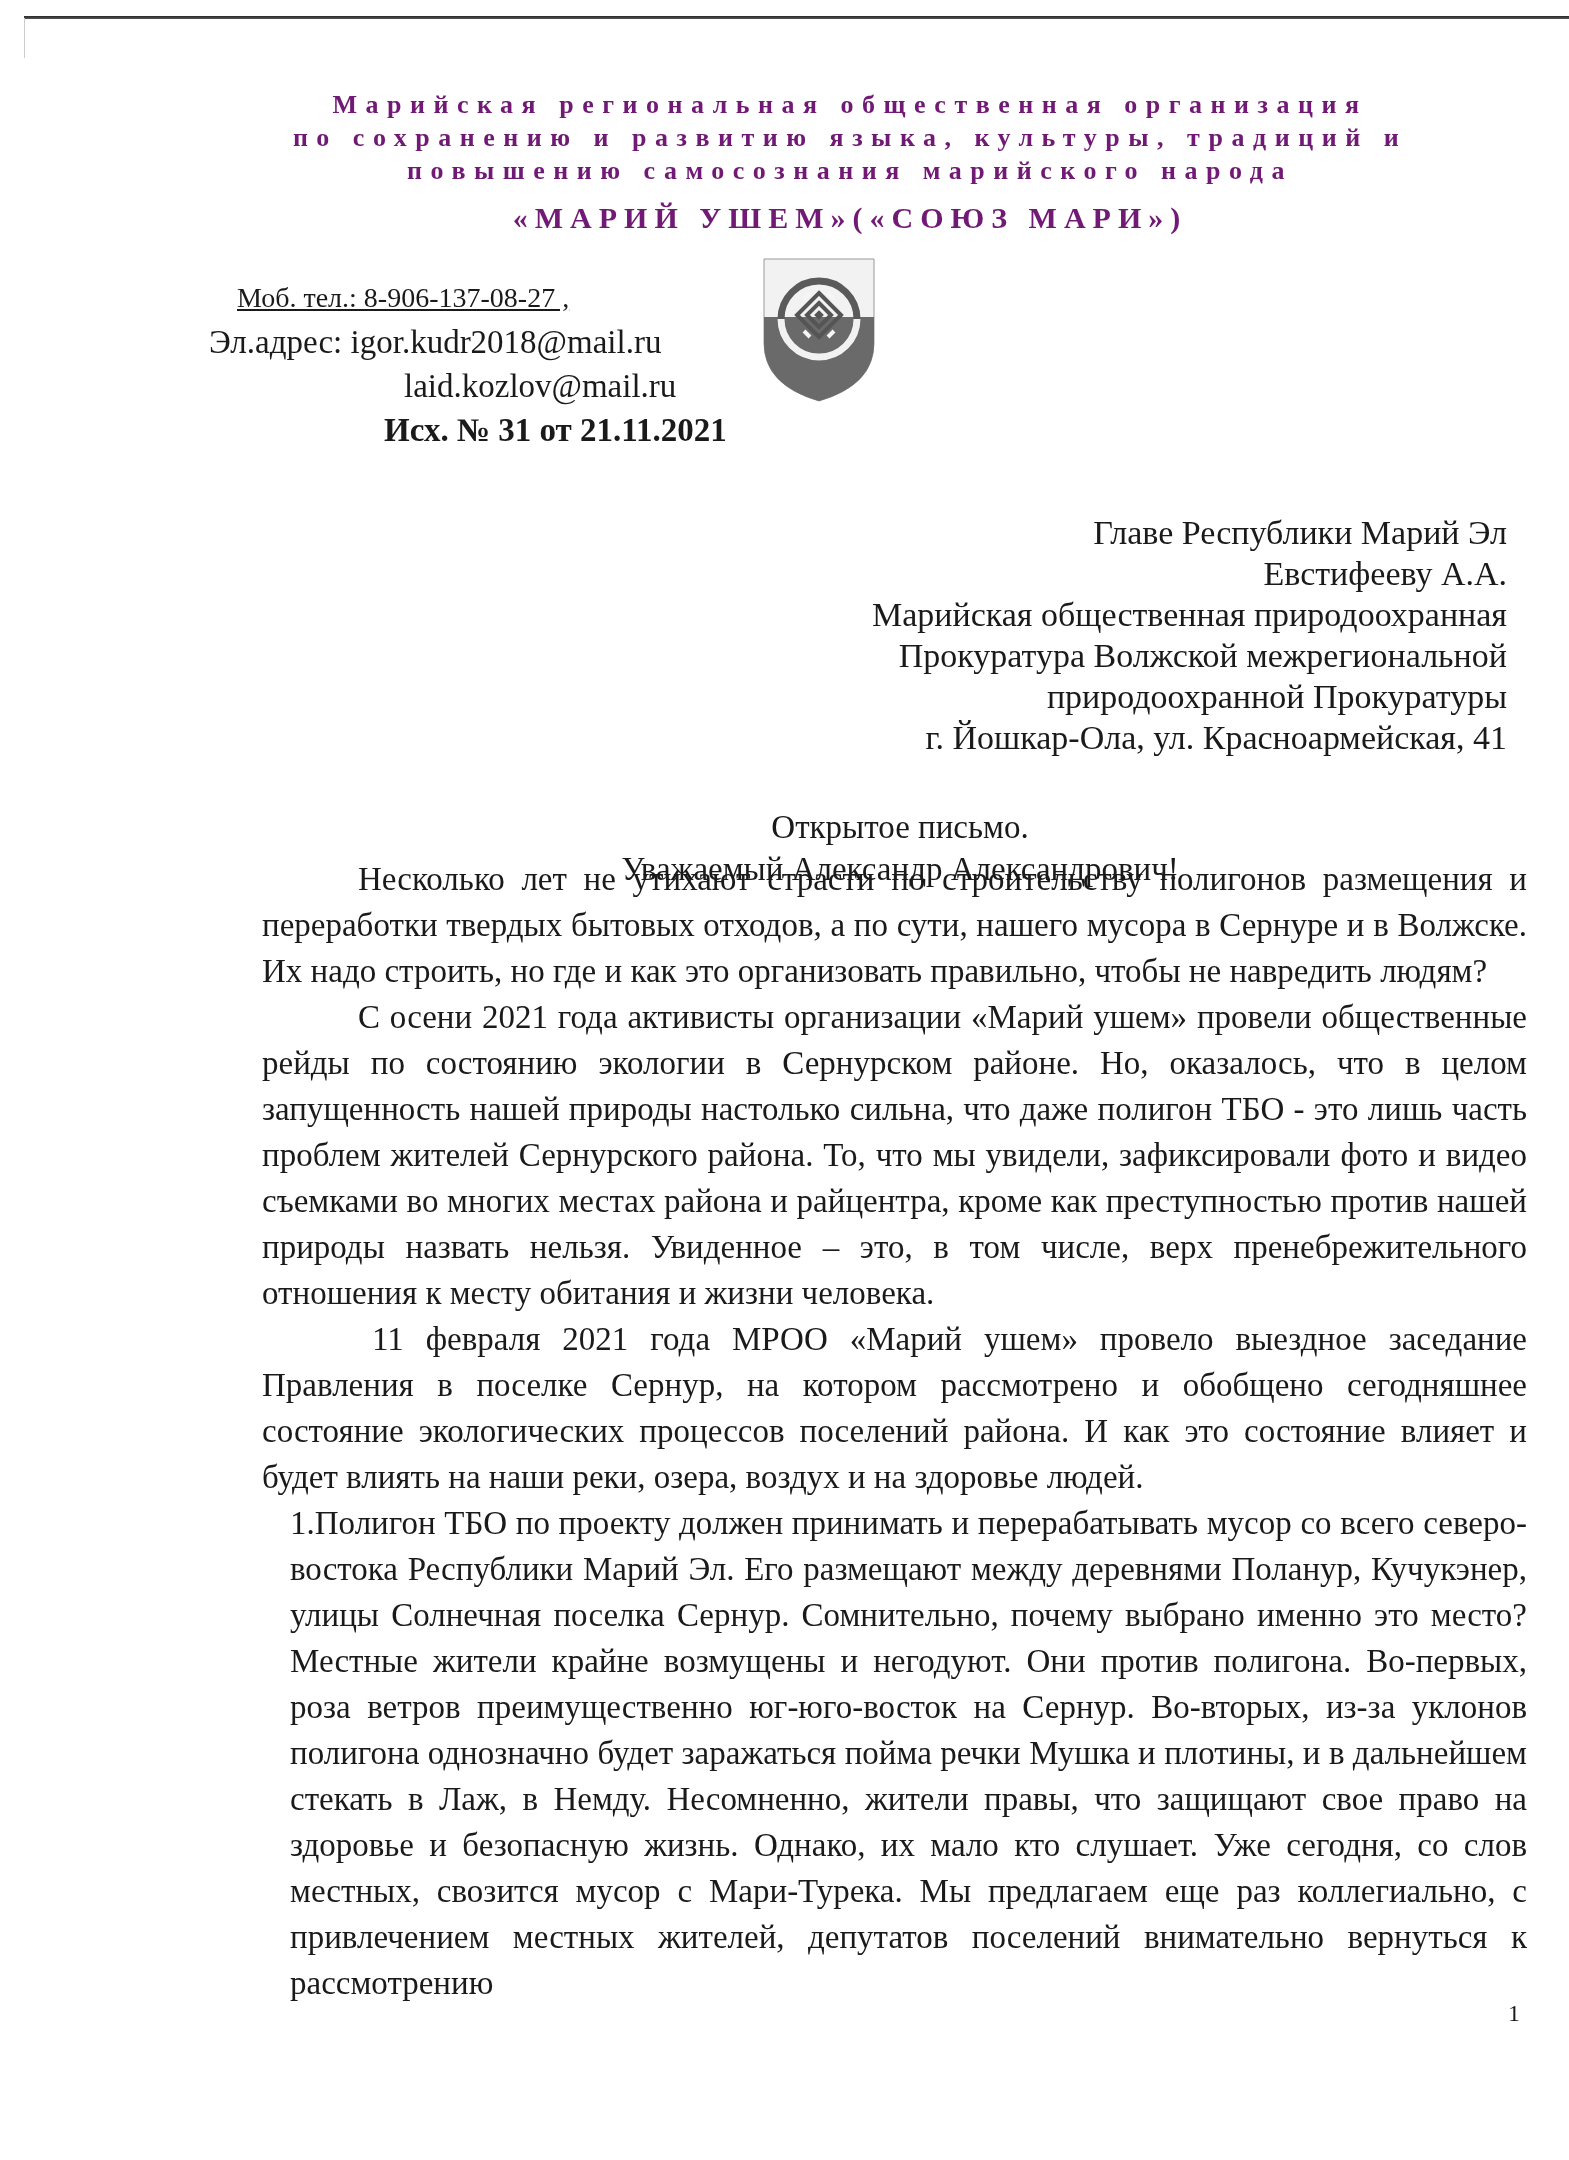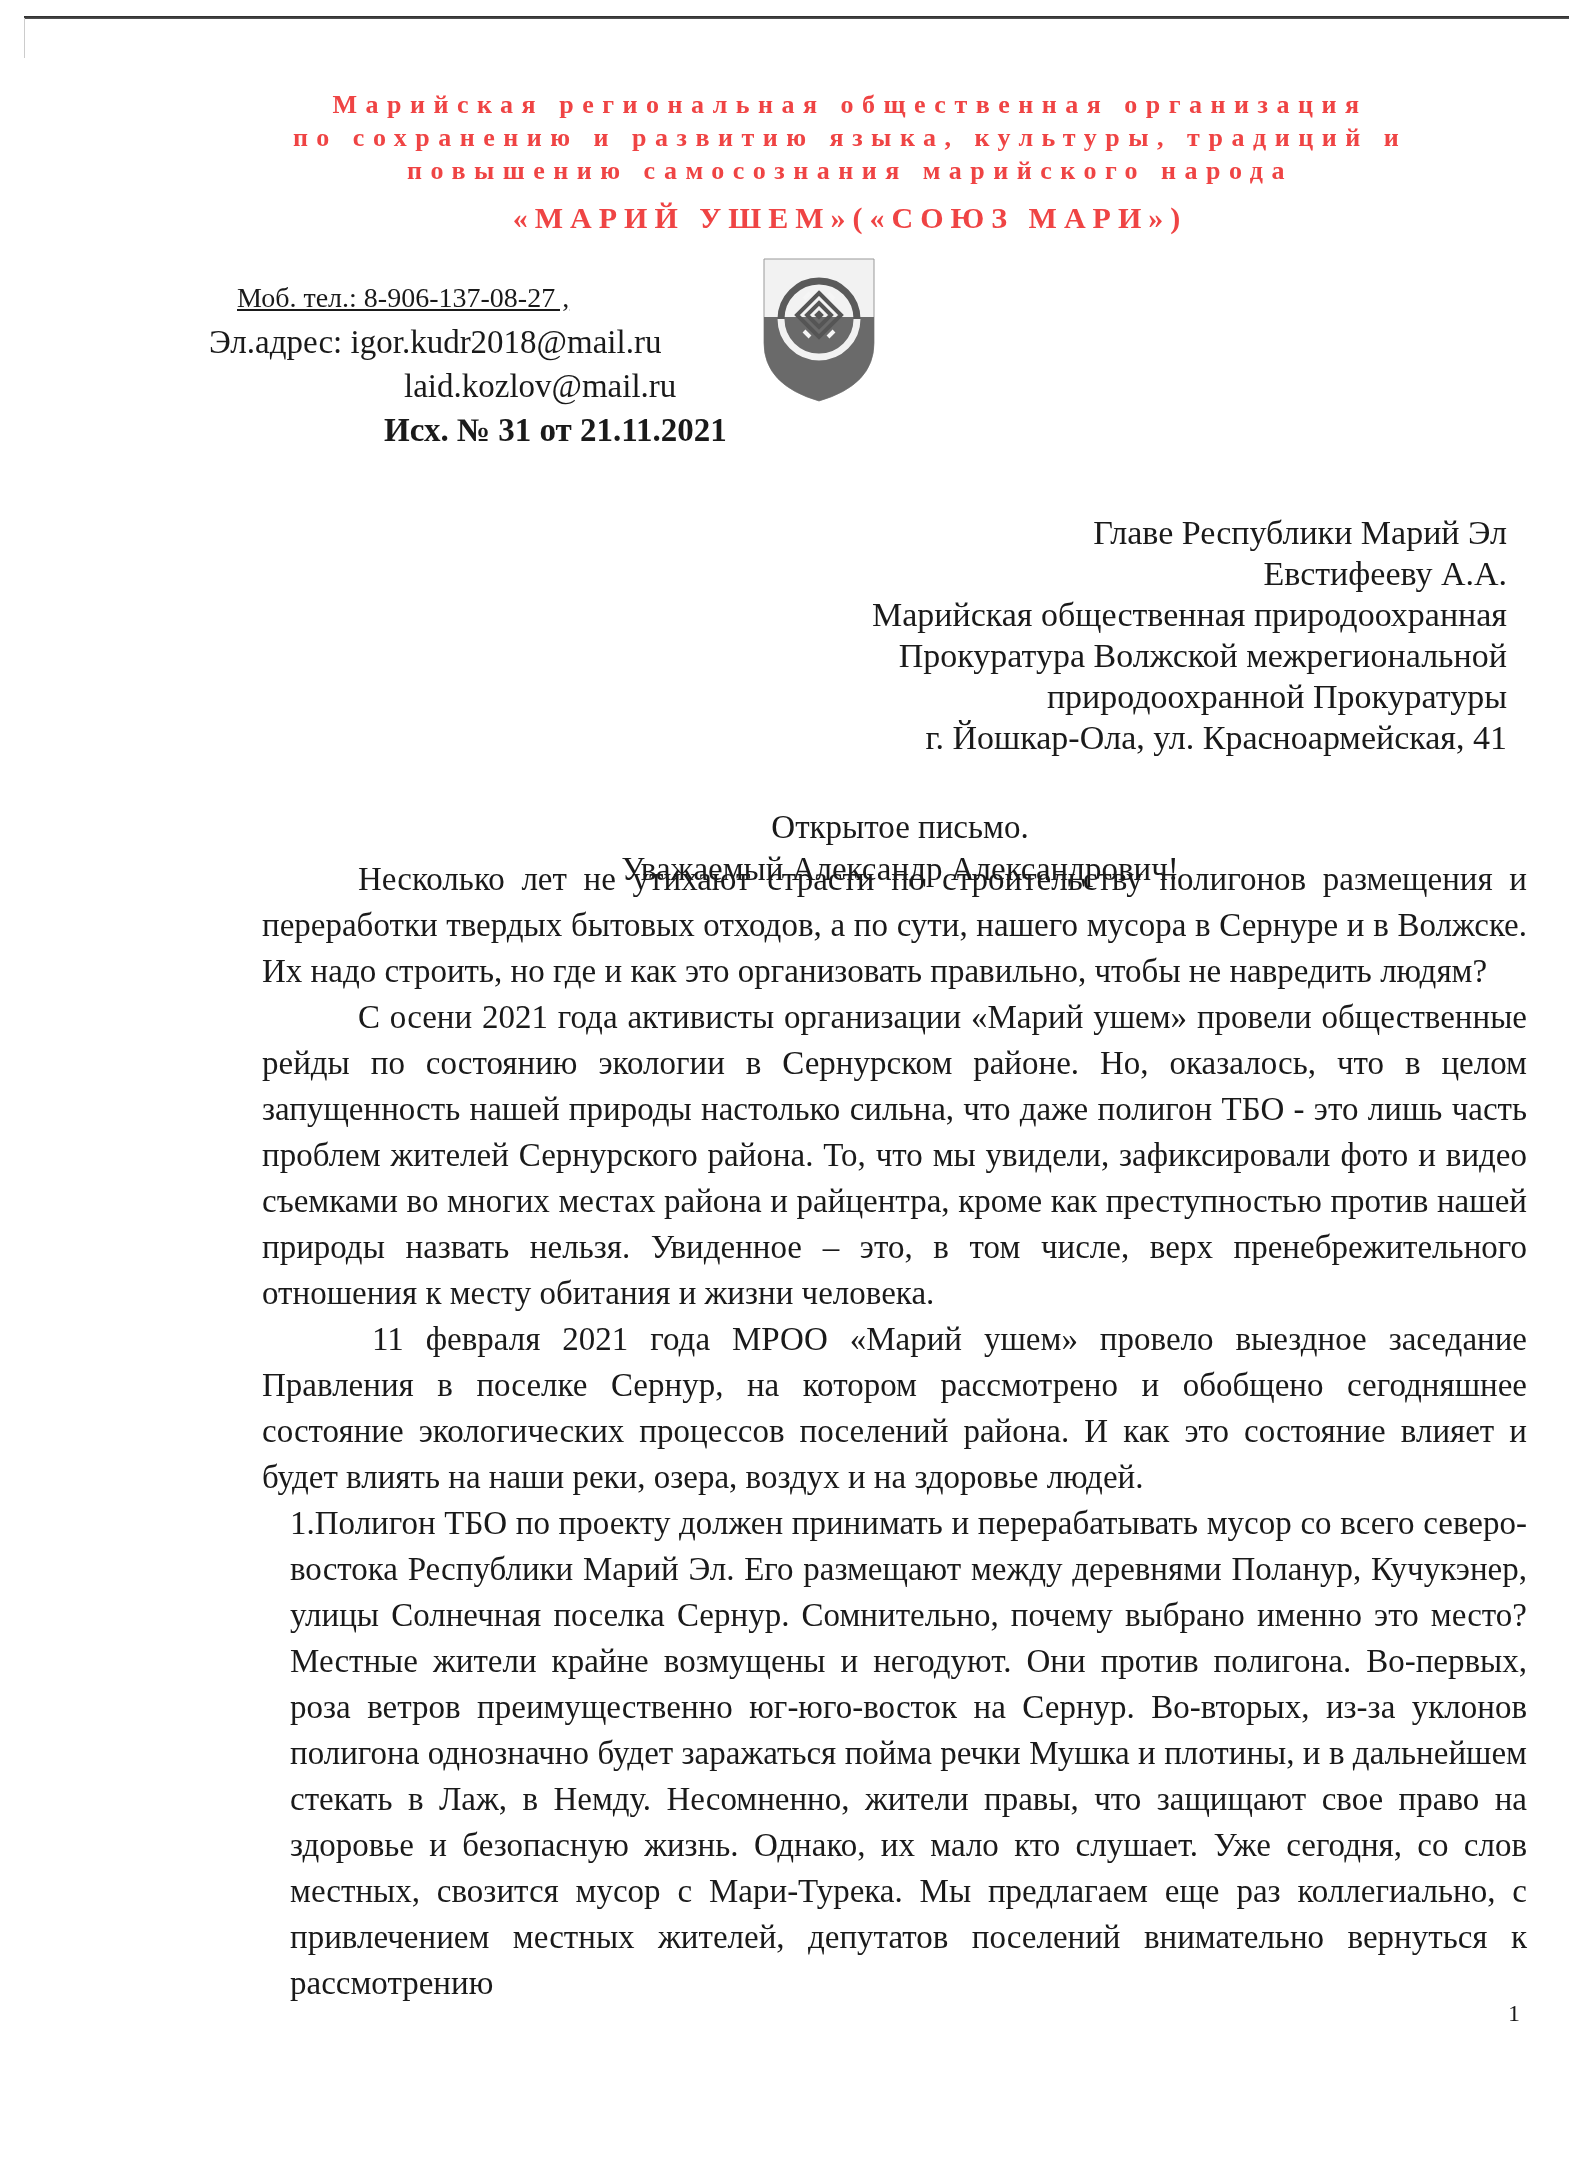--- a/index.html
+++ b/index.html
@@ -4,21 +4,21 @@
 <style>
   html, body { margin:0; padding:0; background:#ffffff; }
   body { width:1569px; height:2160px; position:relative; overflow:hidden;
          font-family:"Liberation Serif","DejaVu Serif",serif; color:#1a1a1a; }
   .top-rule { position:absolute; left:24px; top:16px; width:1545px; height:3px;
               background:linear-gradient(#2a2a2a,#555); }
   .left-edge { position:absolute; left:24px; top:18px; width:1px; height:40px; background:#ccc; }
 
   .org-header { position:absolute; left:200px; top:88px; width:1300px; text-align:center;
                 font-family:"Liberation Serif","DejaVu Serif",serif; font-weight:bold;
-                color:#ef4444; }
+                color:#701a75; }
   .org-line { font-size:26px; letter-spacing:8.5px; line-height:33px; white-space:nowrap; }
   .org-name { font-size:30px; letter-spacing:7px; margin-top:14px; white-space:nowrap; }
 
   .contacts { position:absolute; left:209px; top:276px; font-size:33px; line-height:44px; }
   .contacts .phone { font-size:28px; text-decoration:underline; padding-left:28px; }
   .contacts .email2 { padding-left:195px; }
   .contacts .ref { padding-left:175px; font-weight:bold; font-size:33px; }
 
   .logo { position:absolute; left:760px; top:255px; width:118px; height:150px; }
 

